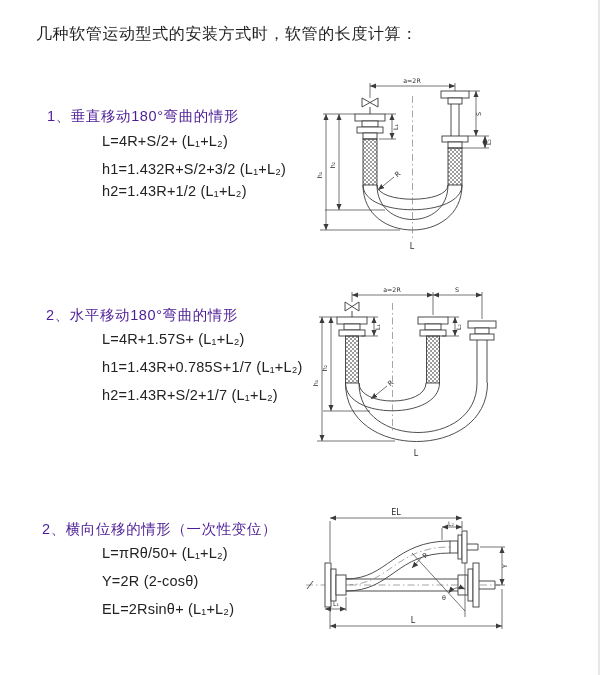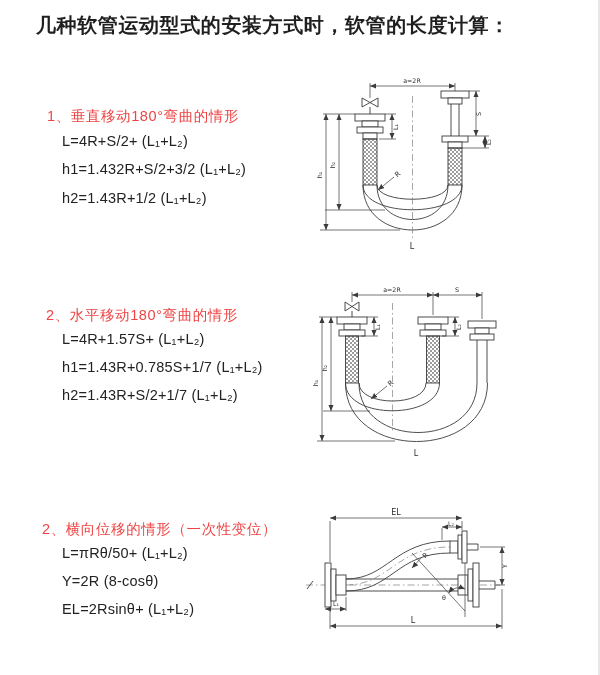--- a/index.html
+++ b/index.html
@@ -1,23 +1,23 @@
 <!DOCTYPE html>
 <html><head>
 <meta charset="utf-8">
 <style>
   html,body{margin:0;padding:0;}
   body{
     width:600px;height:675px;position:relative;background:#ffffff;
     font-family:"Liberation Sans","DejaVu Sans",sans-serif;color:#1f1f1f;
     overflow:hidden;
   }
-  .page-title{position:absolute;left:36px;top:12px;font-size:20px;font-weight:700;letter-spacing:.6px;white-space:nowrap;}
-  .sec-heading{position:absolute;font-size:14.5px;letter-spacing:.6px;white-space:nowrap;color:#ef4444;}
-  .formula{position:absolute;font-size:14.5px;letter-spacing:.2px;white-space:nowrap;color:#222;}
+  .page-title{position:absolute;left:36px;top:24px;font-size:16px;font-weight:400;letter-spacing:.6px;white-space:nowrap;}
+  .sec-heading{position:absolute;font-size:14.5px;letter-spacing:.6px;white-space:nowrap;color:#4c1d95;}
+  .formula{position:absolute;font-size:14.5px;letter-spacing:.2px;white-space:nowrap;color:#222;margin-left:40px;}
   .edge-strip{position:absolute;right:0;top:0;width:2px;height:675px;background:#e7e7e7;}
   .diag{position:absolute;}
   svg{overflow:visible;}
   .ln{stroke:#3b3b3b;stroke-width:.9;fill:none;}
   .dl{stroke:#3b3b3b;stroke-width:.7;fill:none;}
   .cl{stroke:#6a6a6a;stroke-width:.6;fill:none;stroke-dasharray:7 3 1.5 3;}
   .fit{stroke:#3b3b3b;stroke-width:.9;fill:#ffffff;}
   .braid{stroke:#3b3b3b;stroke-width:.9;fill:url(#braid);}
   svg text{font-family:"DejaVu Sans","Liberation Sans",sans-serif;font-size:7px;fill:#2d2d2d;}
   svg text.sm{font-size:6.3px;}
@@ -34,30 +34,30 @@
       <path d="M0,4 L4,0 M0,0 L4,4" stroke="#5a5a5a" stroke-width="0.6"></path>
     </pattern>
   </defs>
 </svg>
 
 <div class="page-title">几种软管运动型式的安装方式时，软管的长度计算：</div>
 
 <div class="sec-heading" style="left:47px;top:107px">1、垂直移动180°弯曲的情形</div>
 <div class="formula" style="left:62px;top:133px">L=4R+S/2+ (L₁+L₂)</div>
 <div class="formula" style="left:62px;top:161px">h1=1.432R+S/2+3/2 (L₁+L₂)</div>
-<div class="formula" style="left:62px;top:190px">h2=1.43R+1/2 (L₁+L₂)</div>
+<div class="formula" style="left:62px;top:183px">h2=1.43R+1/2 (L₁+L₂)</div>
 
 <div class="sec-heading" style="left:46px;top:306px">2、水平移动180°弯曲的情形</div>
 <div class="formula" style="left:62px;top:331px">L=4R+1.57S+ (L₁+L₂)</div>
 <div class="formula" style="left:62px;top:359px">h1=1.43R+0.785S+1/7 (L₁+L₂)</div>
 <div class="formula" style="left:62px;top:387px">h2=1.43R+S/2+1/7 (L₁+L₂)</div>
 
 <div class="sec-heading" style="left:42px;top:520px">2、横向位移的情形（一次性变位）</div>
 <div class="formula" style="left:62px;top:545px">L=πRθ/50+ (L₁+L₂)</div>
-<div class="formula" style="left:62px;top:573px">Y=2R (8-cosθ)</div>
+<div class="formula" style="left:62px;top:573px">Y=2R (2-cosθ)</div>
 <div class="formula" style="left:62px;top:601px">EL=2Rsinθ+ (L₁+L₂)</div>
 
 <div class="diag" style="left:315px;top:70px;width:275px;height:185px">
 <svg width="275" height="185" viewBox="0 0 275 185">
 
   <g>
     <line class="dl" x1="55" y1="28" x2="55" y2="13"></line>
     <line class="dl" x1="140" y1="21" x2="140" y2="13"></line>
     <line class="dl" x1="55" y1="16" x2="140" y2="16" marker-start="url(#ah)" marker-end="url(#ah)"></line>
     <text class="sm" x="97" y="13" text-anchor="middle">a=2R</text>

